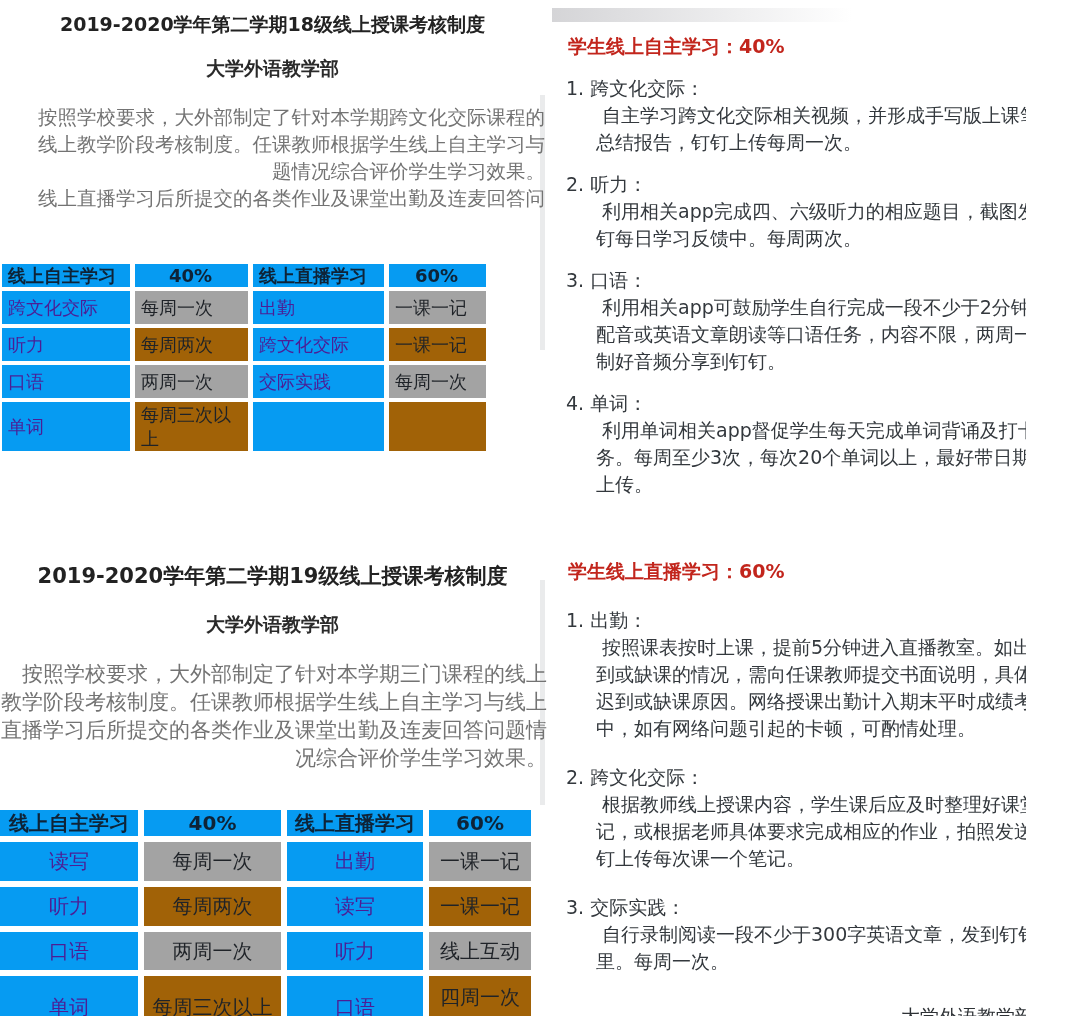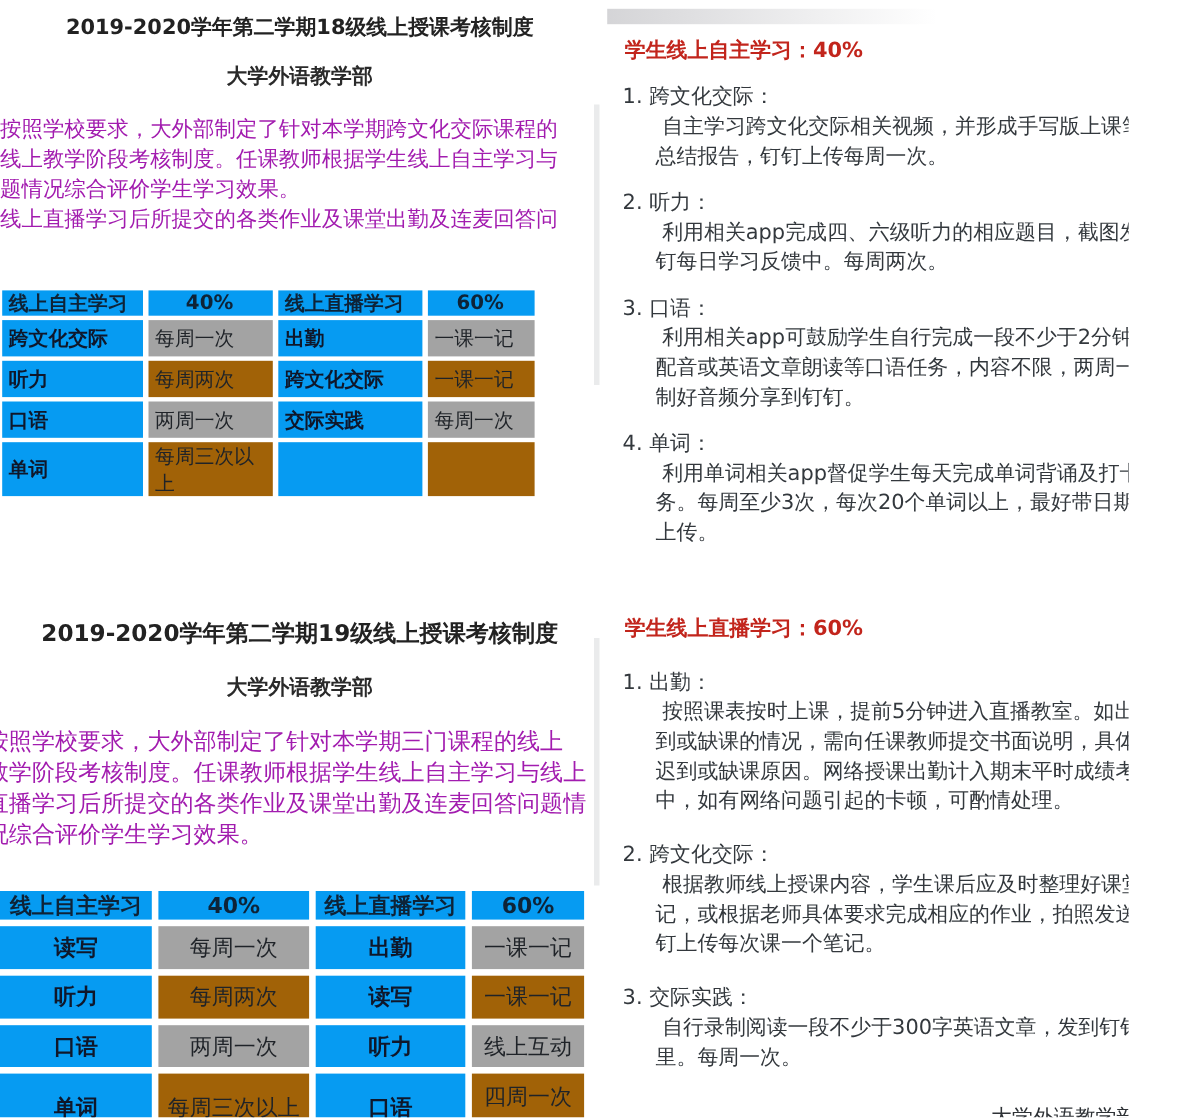--- a/index.html
+++ b/index.html
@@ -17,21 +17,21 @@
   }
   #title1 { top:12px; font-size:19px; }
   #title2 { top:562px; font-size:21px; }
   .doc-subtitle {
     position:absolute; left:0; width:545px; text-align:center;
     font-size:19px; font-weight:700; color:#2a2a2a;
   }
   #subtitle1 { top:56px; }
   #subtitle2 { top:612px; }
   .intro {
-    position:absolute; left:0; overflow:hidden; color:#a21caf;
+    position:absolute; left:0; overflow:hidden; color:#737373;text-align:right;
   }
   #intro1 { top:104px; width:545px; font-size:19.5px; line-height:27px; }
   #intro2 { top:660px; width:547px; font-size:21px; line-height:28px; }
   .intro .ln { white-space:nowrap; }
   #intro2 .shift { margin-left:-13px; }
   
   .grade-table { position:absolute; display:grid; background:#ffffff; }
   #table1 {
     left:2px; top:249px;
     grid-template-columns:128px 113px 131px 97px;
@@ -44,21 +44,21 @@
     grid-template-columns:138px 137px 136px 102px;
     grid-template-rows:41px 39px 39px 38px 62px;
     gap:6px 6px;
     font-size:20px;
   }
   .cell { display:flex; align-items:center; }
   .cell.blue { background:#069bf2; }
   .cell.lt-a { background:#a3a3a3; }
   .cell.lt-b { background:#a16207; }
   .cell.hdr  { font-weight:700; color:#0e2337;margin-top:15px; }
-  .cell.wt   { color:#0f172a;font-weight:bold; }
+  .cell.wt   { color:#4c1d95; }
   .cell.bk   { color:#1f2328; }
   #table1 .cell { justify-content:flex-start; padding-left:6px; padding-right:2px; }
   #table1 .cell.c-mid { justify-content:center; padding-left:0; }
   #table2 .cell { justify-content:center; text-align:center; padding:0 2px; }
   #table2 .cell:last-child { align-items:flex-start; padding-top:8px; }
   
   .notes {
     position:absolute; left:566px; width:512px;
     font-size:19px; line-height:27px; color:#33383d;
   }

